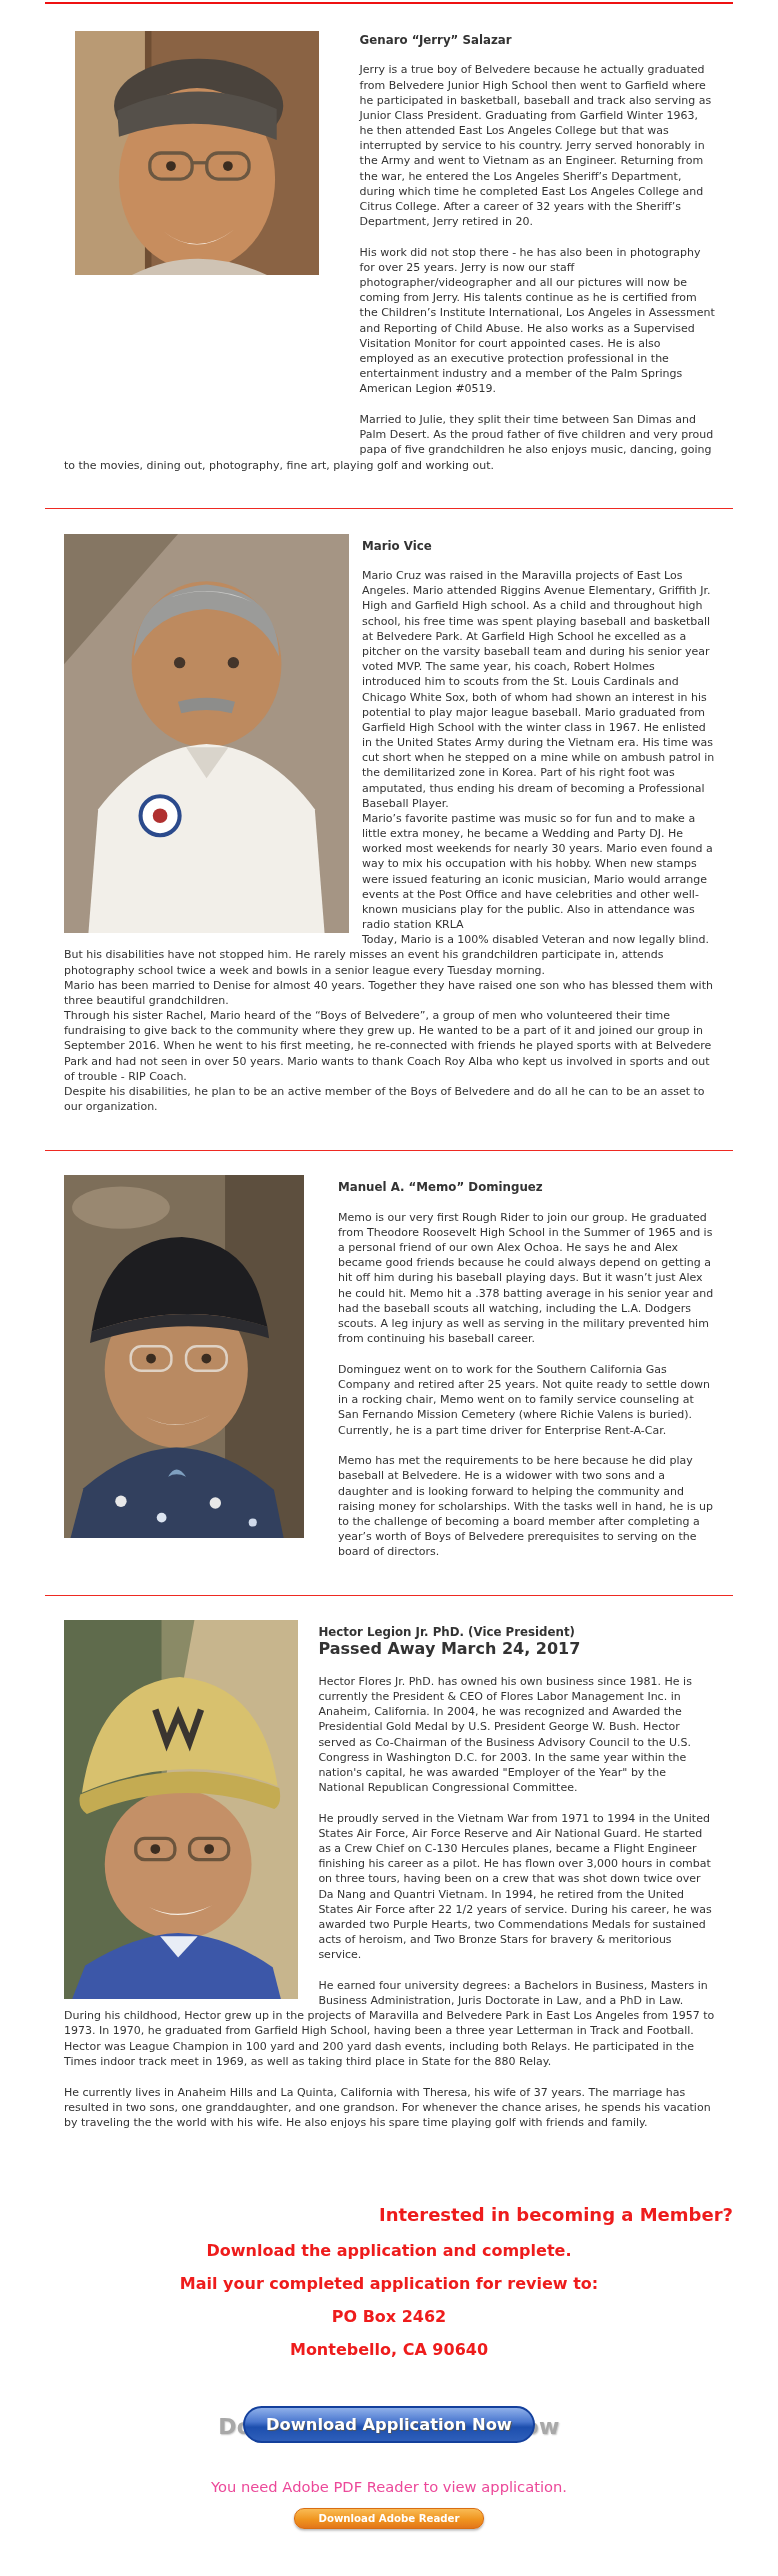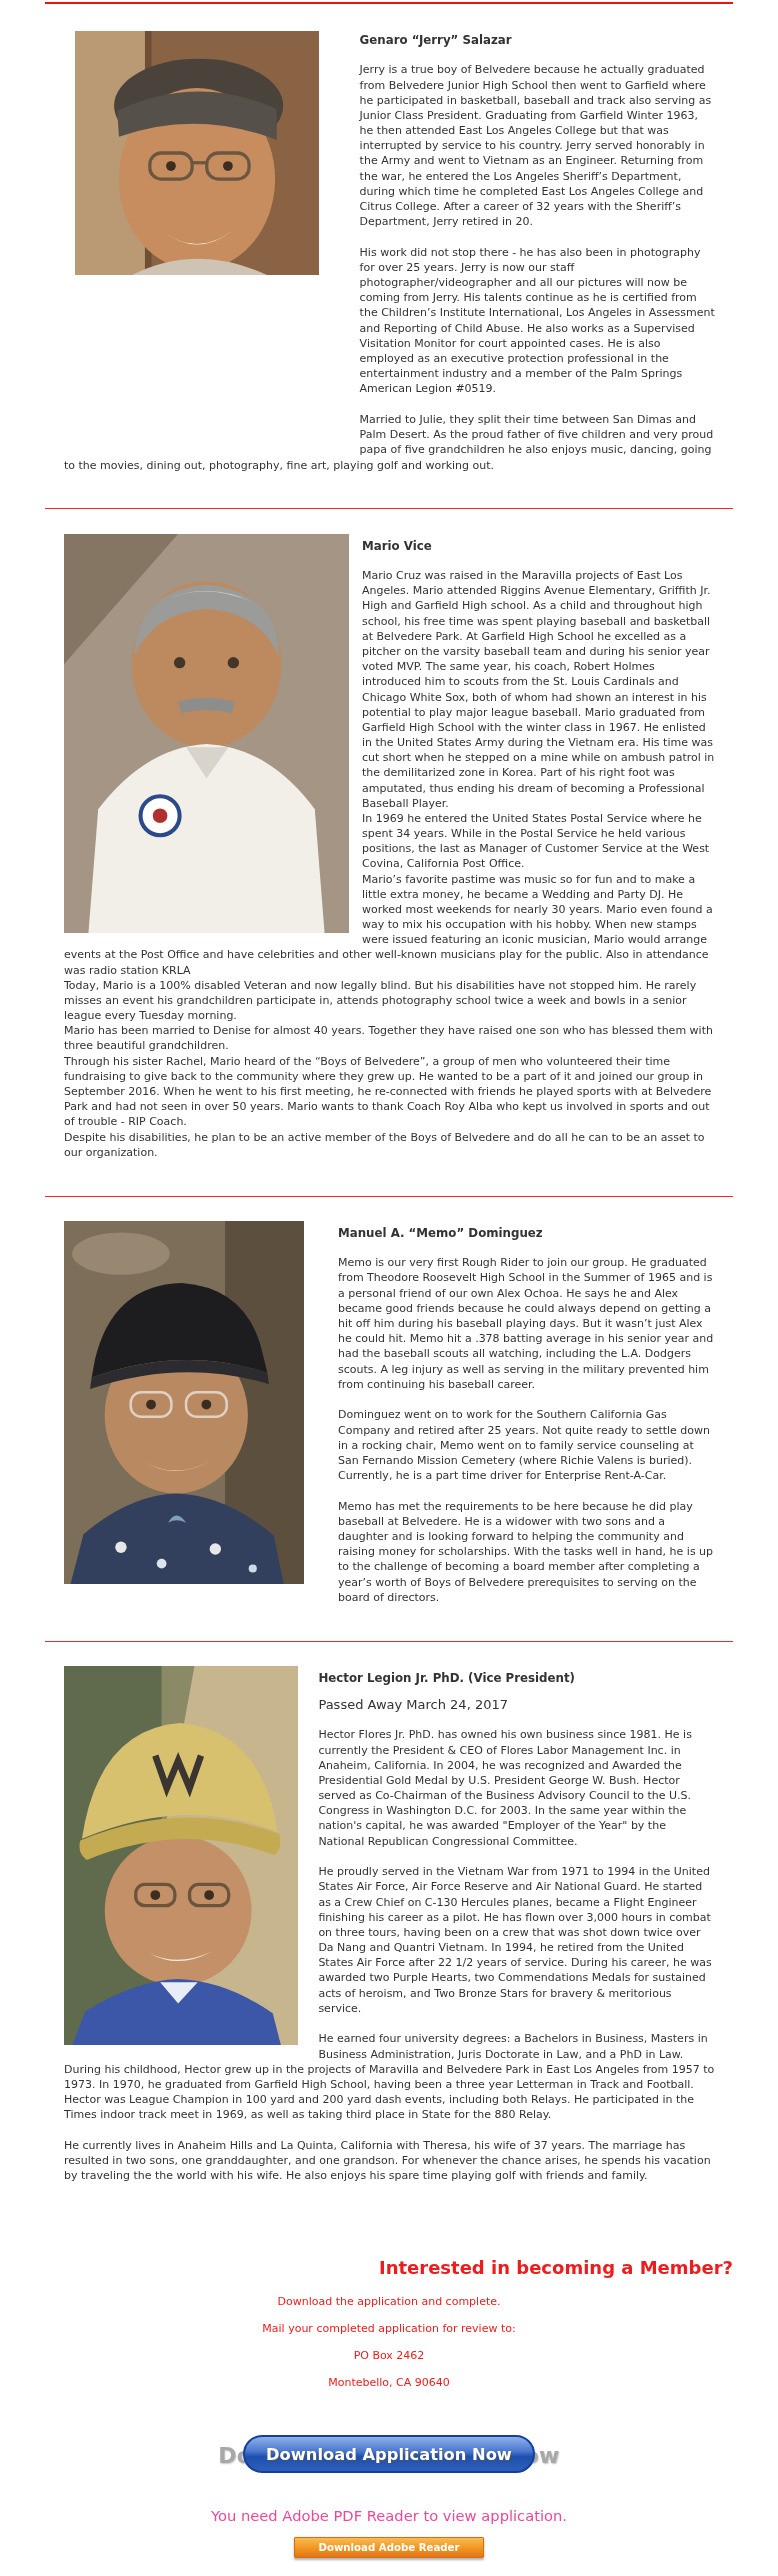--- a/index.html
+++ b/index.html
@@ -10,42 +10,42 @@
 
   section.member { padding:24.4px 18px 14.7px 19px; }
   .photo { float:left; background:#ddd; overflow:hidden; }
   .photo svg { display:block; width:100%; height:100%; }
   #sec-jerry  .photo { width:244px; height:244px; margin:3.3px 41px 176px 10.6px; }
   #sec-mario  .photo { width:285px; height:399px; margin:0 13px 11.4px 0; }
   #sec-memo   .photo { width:240px; height:363px; margin:0 34px 28px 0; }
   #sec-hector .photo { width:234px; height:379px; margin:0 20.4px 8.1px 0; }
 
   .bio h3 { font-size:11.8px; font-weight:bold; margin:4.9px 0 0 0; color:#333; }
-  .bio .h3b { font-size:13px; font-weight:normal; margin:12px; color:#333; }
+  .bio .h3b { font-size:16px; font-weight:bold; margin:0; color:#333; }
   .bio p { font-size:11px; line-height:1.38; margin:15.5px 0 0 0; }
   .tight p { margin:0; }
   .tight p.first { margin-top:15.5px; }
 
   .footer { text-align:center; padding:59px 0 23px 0; }
   .f-head { color:#ee1c1c; font-size:18px; font-weight:bold; margin:0 0 16.3px 0;text-align:right; }
-  .f-line { color:#ee1c1c; font-size:11px; font-weight:normal; margin:0 0 14px 0; }
+  .f-line { color:#ee1c1c; font-size:16px; font-weight:bold; margin:0 0 14px 0; }
 
   .btn-wrap { position:relative; display:inline-block; margin:13px 0 18px 0; padding:4.9px 39px; }
   .btn-shadow { position:absolute; left:50%; top:50%; transform:translate(-50%,-46%);
     font-size:22px; font-weight:bold; color:#a8a8a8; white-space:nowrap;
     text-shadow:0.8px 1.6px 1.6px #c6c6c6; z-index:0; letter-spacing:0.4px; }
   .btn-main { position:relative; z-index:1; display:inline-block;
     background:linear-gradient(#8fb0ea 0%, #4a77cf 42%, #1d4fae 58%, #2f5fba 100%);
     border:2.4px solid #14409c; border-radius:23px; color:#fff; font-size:16.3px; font-weight:bold;
     padding:7.3px 21px; text-shadow:0.8px 0.8px 0.8px #555; cursor:pointer; white-space:nowrap; }
 
   .adobe-note { color:#ec4899; font-size:14.7px; margin:11.4px 0 13px 0; }
   .adobe-btn { display:inline-block;
     background:linear-gradient(#f9bb55 0%, #f0951f 55%, #e2761a 100%);
-    border:1.6px solid #d96d12; border-radius:1px; color:#fff; font-size:10.2px; font-weight:bold;
+    border:1.6px solid #d96d12; border-radius:10px; color:#fff; font-size:10.2px; font-weight:bold;
     padding:4.1px 23px; box-shadow:0 1.6px 2.4px rgba(0,0,0,.3); cursor:pointer; }
 </style>
 </head>
 <body>
 
 <div class="page">
 
   <hr class="top-rule">
 
   <section class="member" id="sec-jerry">
@@ -89,21 +89,20 @@
         <path d="M140 206 Q175 196 210 206 L206 220 Q175 212 144 220 Z" fill="#8d8d8b"></path>
         <path d="M30 490 L42 338 Q100 262 175 258 Q252 262 308 338 L320 490 Z" fill="#f2efe9"></path>
         <path d="M150 262 L175 300 L202 262 Z" fill="#d9d4cb"></path>
         <circle cx="118" cy="346" r="24" fill="#ffffff" stroke="#2b4a8c" stroke-width="5"></circle>
         <circle cx="118" cy="346" r="9" fill="#b03030"></circle>
       </svg>
     </div>
     <div class="bio tight">
       <h3>Mario Vice</h3>
       <p class="first">Mario Cruz was raised in the Maravilla projects of East Los Angeles. Mario attended Riggins Avenue Elementary, Griffith Jr. High and Garfield High school.  As a child and throughout high school, his free time was spent playing baseball and basketball at Belvedere Park.  At Garfield High School he excelled as a pitcher on the varsity baseball team and during his senior year voted MVP. The same year, his coach, Robert Holmes introduced him to scouts from the St. Louis Cardinals and Chicago White Sox, both of whom had shown an interest in his potential to play major league baseball. Mario graduated from Garfield High School with the winter class in 1967. He enlisted in the United States Army during the Vietnam era. His time was cut short when he stepped on a mine while on ambush patrol in the demilitarized zone in Korea. Part of his right foot was amputated, thus ending his dream of becoming a Professional Baseball Player.</p>
-      <p>In 1969 he entered the United States Postal Service where he spent 34 years. While in the Postal Service he held various positions, the last as Manager of Customer Service at the West Covina, California Post Office.</p>
       <p>Mario’s favorite pastime was music so for fun and to make a little extra money, he became a Wedding and Party DJ. He worked most weekends for nearly 30 years.  Mario even found a way to mix his occupation with his hobby.  When new stamps were issued featuring an iconic musician, Mario would arrange events at the Post Office and have celebrities and other well-known musicians play for the public.  Also in attendance was radio station KRLA</p>
       <p>Today, Mario is a 100% disabled Veteran and now legally blind. But his disabilities have not stopped him.  He rarely misses an event his grandchildren participate in, attends photography school twice a week and bowls in a senior league every Tuesday morning.</p>
       <p>Mario has been married to Denise for almost 40 years.  Together they have raised one son who has blessed them with three beautiful grandchildren.</p>
       <p>Through his sister Rachel, Mario heard of the “Boys of Belvedere”, a group of men who volunteered their time fundraising to give back to the community where they grew up. He wanted to be a part of it and joined our group in September 2016. When he went to his first meeting, he re-connected with friends he played sports with at Belvedere Park and had not seen in over 50 years. Mario wants to thank Coach Roy Alba who kept us involved in sports and out of trouble - RIP Coach.</p>
       <p>Despite his disabilities, he plan to be an active member of the Boys of Belvedere and do all he can to be an asset to our organization.</p>
     </div>
   </section>
 
   <hr class="divider">
 

